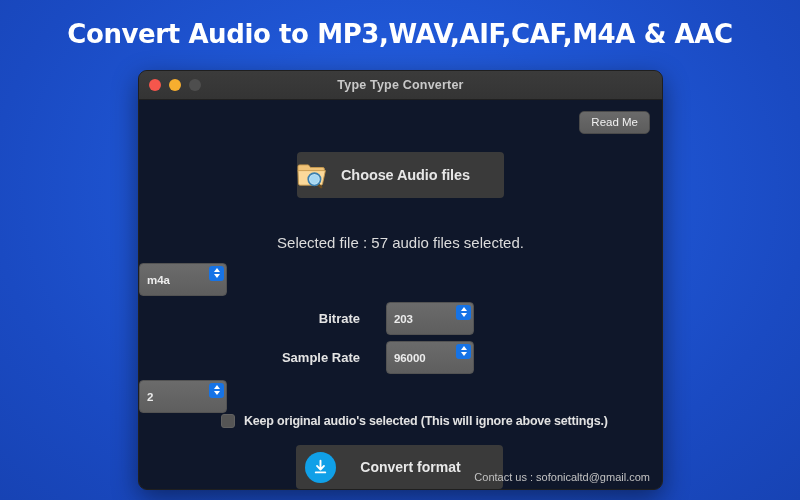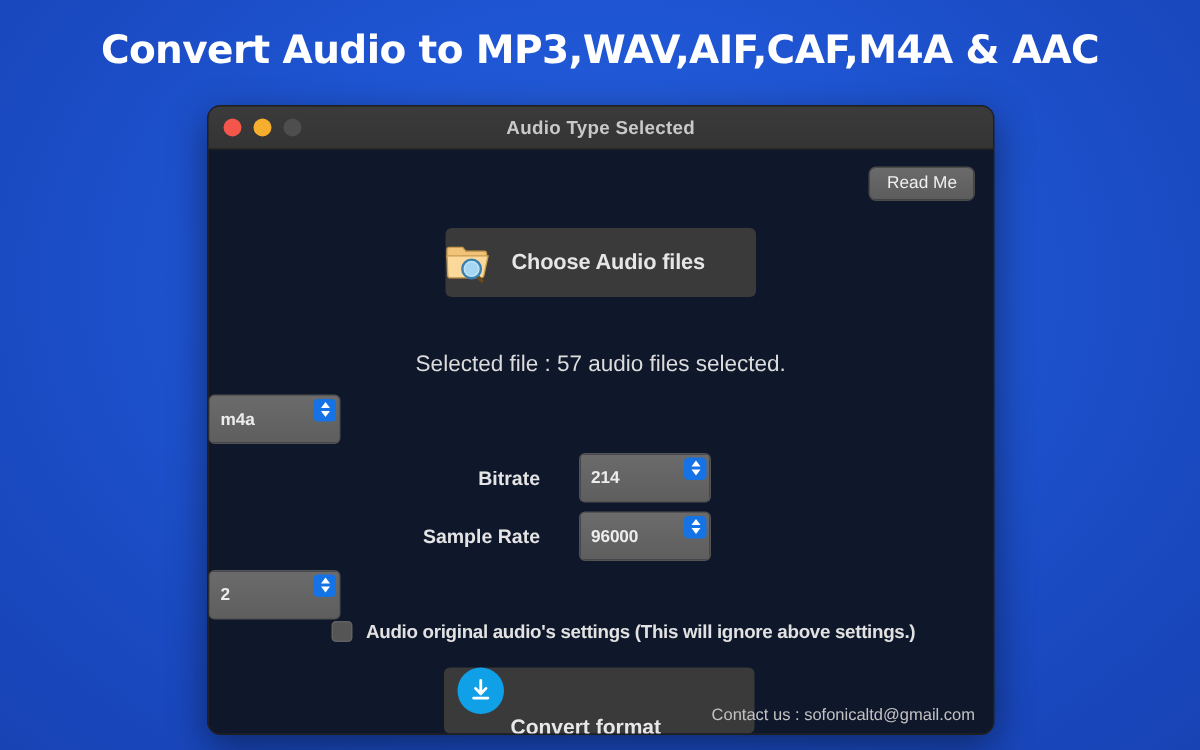--- a/index.html
+++ b/index.html
@@ -213,22 +213,22 @@
   
   #convert-button {
     position: absolute;
     left: 157px;
     top: 345px;
     width: 207px;
     height: 44px;
     background: #3a3a3a;
     border-radius: 4px;
     display: flex;
-    cursor: pointer;
-    flex-direction: column;
+    align-items: center;
+    cursor: pointer;
   }
   #download-icon {
     margin-left: 9px;
     width: 31px; height: 31px;
     border-radius: 50%;
     background: #10a0e8;
     display: flex;
     align-items: center;
     justify-content: center;
     flex: none;
@@ -259,21 +259,21 @@
 </div>
 
 <div id="app-window">
 
   <div id="titlebar">
     <div id="traffic-lights">
       <span class="tl tl-close"></span>
       <span class="tl tl-min"></span>
       <span class="tl tl-zoom"></span>
     </div>
-    <div id="window-title">Audio Type Selected</div>
+    <div id="window-title">Type Type Converter</div>
   </div>
 
   <div id="window-body">
 
     <div id="read-me-button">Read Me</div>
 
     <div id="choose-files-button">
       <span>
         <svg id="folder-search-icon" viewBox="0 0 32 28">
           <path d="M1 5.5a1.6 1.6 0 0 1 1.6-1.6h8.8l2.2 2.6h12.2a1.6 1.6 0 0 1 1.6 1.6v2.2H1z" fill="#f0c378" stroke="#c79a4e" stroke-width="0.9"></path>
@@ -296,21 +296,21 @@
           <span class="stepper-icon">
             <i class="chev chev-up"></i>
               <i class="chev chev-down"></i>
           </span>
         </div>
       </div>
 
       <div class="form-row">
         <div class="form-label">Bitrate</div>
         <div class="select-control">
-          <span class="select-value">214</span>
+          <span class="select-value">203</span>
           <span class="stepper-icon">
             <i class="chev chev-up"></i>
               <i class="chev chev-down"></i>
           </span>
         </div>
       </div>
 
       <div class="form-row">
         <div class="form-label">Sample Rate</div>
         <div class="select-control">
@@ -329,21 +329,21 @@
             <i class="chev chev-up"></i>
               <i class="chev chev-down"></i>
           </span>
         </div>
       </div>
 
     </div>
 
     <div id="keep-settings-row">
       <span id="keep-settings-checkbox"></span>
-      <span id="keep-settings-label">Audio original audio's settings (This will ignore above settings.)</span>
+      <span id="keep-settings-label">Keep original audio's selected (This will ignore above settings.)</span>
     </div>
 
     <div id="convert-button">
       <span id="download-icon">
         <svg viewBox="0 0 24 24" width="19" height="19">
           <path d="M12 3.4v10.2M12 14.6l-4.4-4.6M12 14.6l4.4-4.6" stroke="#ffffff" stroke-width="2.4" fill="none" stroke-linecap="round" stroke-linejoin="round"></path>
           <path d="M6 18.2h12" stroke="#ffffff" stroke-width="2.4" stroke-linecap="round"></path>
         </svg>
       </span>
       <span id="convert-label">Convert format</span>

